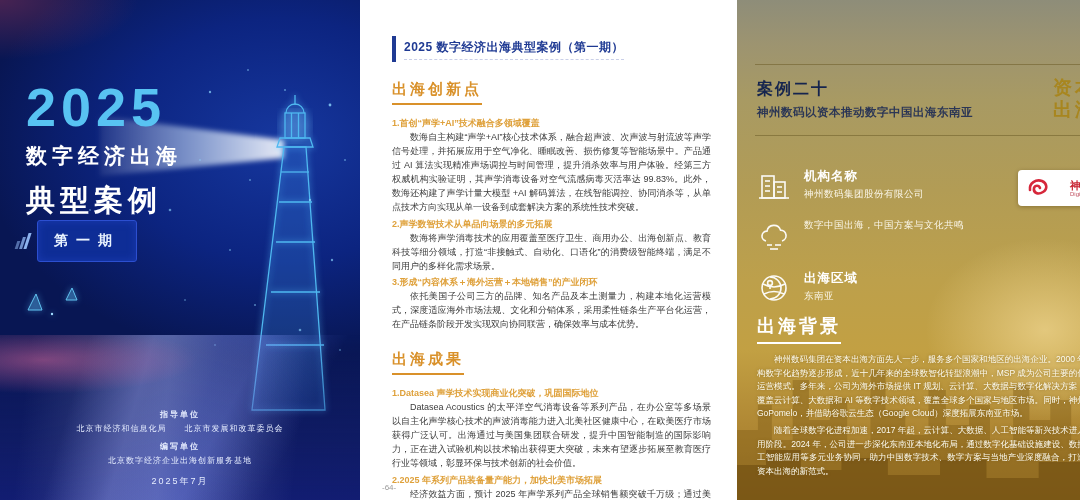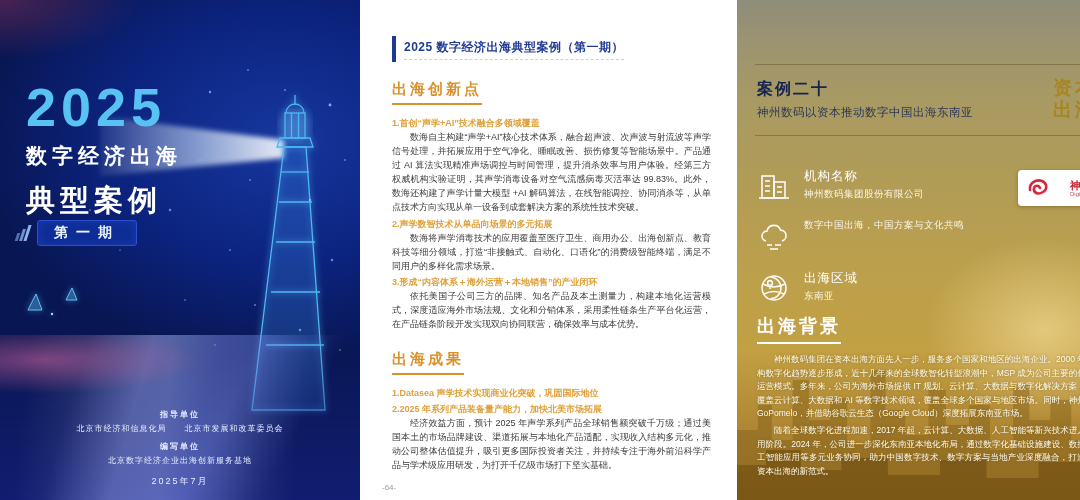--- a/index.html
+++ b/index.html
@@ -26,21 +26,21 @@
     color:#ffffff; letter-spacing:5px; }
   .cover-t2 { position:absolute; left:26px; top:181px; font-size:29px; font-weight:bold;
     color:#ffffff; letter-spacing:5px; }
   .badge-row { position:absolute; left:16px; top:220px; display:flex; align-items:center; }
   .badge-bars { display:flex; align-items:flex-end; margin-right:6px; }
   .badge-bars i { display:block; width:3px; background:#9cc4ff; margin-right:2px; transform:skewX(-18deg); }
   .badge-bars i:nth-child(1){ height:8px; opacity:.5; }
   .badge-bars i:nth-child(2){ height:12px; opacity:.7; }
   .badge-bars i:nth-child(3){ height:16px; opacity:.9; }
   .issue-badge { background:#0e2d96; border:1px solid #2c4fd0; border-radius:3px;
-    color:#eaf4ff; font-size:14px; font-weight:bold; padding:3px 16px; letter-spacing:8px;
+    color:#eaf4ff; font-size:14px; font-weight:bold; padding:11px 16px; letter-spacing:8px;
     box-shadow: inset 0 0 8px #1a3ab0; }
   .cover-footer { position:absolute; bottom:12px; left:0; width:100%; text-align:center;
     color:#e6edff; z-index:3; }
   .cf-label { font-size:8px; font-weight:bold; letter-spacing:2px; margin-bottom:3px; }
   .cf-orgs  { font-size:8px; letter-spacing:1px; margin-bottom:7px; }
   .cf-date  { font-size:9px; letter-spacing:2px; margin-top:9px; }
 
   
   .mid { position:absolute; left:360px; top:16px; width:377px; height:498px; background:#ffffff;
     padding:20px 26px 0 32px; }
@@ -60,31 +60,31 @@
   .case { position:absolute; left:737px; top:0; width:398px; height:500px; overflow:hidden;
     background: linear-gradient(180deg,#8e8d79 0%, #9d9470 9%, #a89a63 20%, #b29c55 38%,
       #bda04b 56%, #c2a043 70%, #b08834 85%, #9c7428 100%); }
   .case-sun { position:absolute; right:-40px; top:230px; width:260px; height:200px;
     background: radial-gradient(ellipse at center, rgba(255,232,170,.55), transparent 65%); }
   .case-city { position:absolute; left:0; bottom:0; width:100%; height:190px; z-index:1; }
   .case-head { position:absolute; left:18px; right:16px; top:64px; z-index:3;
     border-top:1px solid rgba(110,92,40,.55); border-bottom:1px solid rgba(110,92,40,.55);
     padding:11px 2px 13px; display:flex; justify-content:space-between; align-items:center; }
   .case-no { font-size:16px; font-weight:bold; color:#15244e; letter-spacing:2px; margin-bottom:5px; }
-  .case-title { font-size:11.5px; font-weight:normal; color:#2b3655; letter-spacing:.5px; }
+  .case-title { font-size:11.5px; font-weight:bold; color:#2b3655; letter-spacing:.5px; }
   .case-tag { display:flex; align-items:center; }
   .tag-text { font-size:19px; font-weight:bold; color:#a8861f; line-height:1.15;
     letter-spacing:3px; text-align:center; }
   .tag-ribbon { writing-mode:vertical-rl; font-size:6px; color:#a08a30; letter-spacing:2px;
     background:rgba(246,238,208,.85); border:1px solid rgba(175,152,70,.6);
     padding:3px 2px; margin-left:5px; height:46px; }
   .info { position:absolute; left:20px; top:168px; right:16px; z-index:3; }
   .info-row { display:flex; align-items:flex-start; margin-bottom:17px; }
   .info-icon { width:34px; height:34px; margin-right:13px; flex:none; opacity:.95; }
-  .info-label { font-size:12.5px; font-weight:normal; color:#ffffff; letter-spacing:1px; margin-bottom:3px; }
+  .info-label { font-size:12.5px; font-weight:bold; color:#ffffff; letter-spacing:1px; margin-bottom:3px; }
   .info-value { font-size:9.5px; color:#faf6e8; letter-spacing:.5px; }
   .logo-card { position:absolute; right:14px; top:170px; z-index:4; background:#ffffff;
     border-radius:4px; padding:7px 9px; display:flex; align-items:center; gap:21px;
     box-shadow:0 1px 4px rgba(60,40,0,.35); }
   .logo-name { font-size:10.5px; font-weight:bold; color:#c8202f; line-height:1.15; }
   .logo-sub { font-size:6px; color:#c05060; }
   .bg-sec { position:absolute; left:20px; right:15px; top:314px; z-index:3; }
   .bg-title { display:inline-block; font-size:18px; font-weight:bold; color:#ffffff;
     letter-spacing:3px; border-bottom:2px solid #ffffff; padding-bottom:4px; margin-bottom:9px; }
   .bg-p { font-size:8.5px; color:#fdfbf0; line-height:1.6; text-align:justify; text-indent:2em;
@@ -187,20 +187,21 @@
       <div class="item-b">数海自主构建“声学+AI”核心技术体系，融合超声波、次声波与射流波等声学信号处理，并拓展应用于空气净化、睡眠改善、损伤修复等智能场景中。产品通过 AI 算法实现精准声场调控与时间管理，提升消杀效率与用户体验。经第三方权威机构实验证明，其声学消毒设备对空气流感病毒灭活率达 99.83%。此外，数海还构建了声学计量大模型 +AI 解码算法，在线智能调控、协同消杀等，从单点技术方向实现从单一设备到成套解决方案的系统性技术突破。</div>
       <div class="item-h">2.声学数智技术从单品向场景的多元拓展</div>
       <div class="item-b">数海将声学消毒技术的应用覆盖至医疗卫生、商用办公、出海创新点、教育科技等细分领域，打造“非接触式、自动化、口语化”的消费级智能终端，满足不同用户的多样化需求场景。</div>
       <div class="item-h">3.形成“内容体系＋海外运营＋本地销售”的产业闭环</div>
       <div class="item-b">依托美国子公司三方的品牌、知名产品及本土测量力，构建本地化运营模式，深度适应海外市场法规、文化和分销体系，采用柔性链条生产平台化运营，在产品链条阶段开发实现双向协同联营，确保效率与成本优势。</div>
     </div>
 
     <div class="sec">
       <div class="sec-title">出海成果</div>
       <div class="item-h">1.Datasea 声学技术实现商业化突破，巩固国际地位</div>
+      <div class="item-b">Datasea Acoustics 的太平洋空气消毒设备等系列产品，在办公室等多场景以自主化声学核心技术的声波消毒能力进入北美社区健康中心，在欧美医疗市场获得广泛认可。出海通过与美国集团联合研发，提升中国智能制造的国际影响力，正在进入试验机构以技术输出获得更大突破，未来有望逐步拓展至教育医疗行业等领域，彰显环保与技术创新的社会价值。</div>
       <div class="item-h">2.2025 年系列产品装备量产能力，加快北美市场拓展</div>
       <div class="item-b">经济效益方面，预计 2025 年声学系列产品全球销售额突破千万级；通过美国本土的市场品牌建设、渠道拓展与本地化产品适配，实现收入结构多元化，推动公司整体估值提升，吸引更多国际投资者关注，并持续专注于海外前沿科学产品与学术级应用研发，为打开千亿级市场打下坚实基础。</div>
       
       
     </div>
 
     <div class="page-num">-64-</div>
   </div>
 
   <div class="case">

